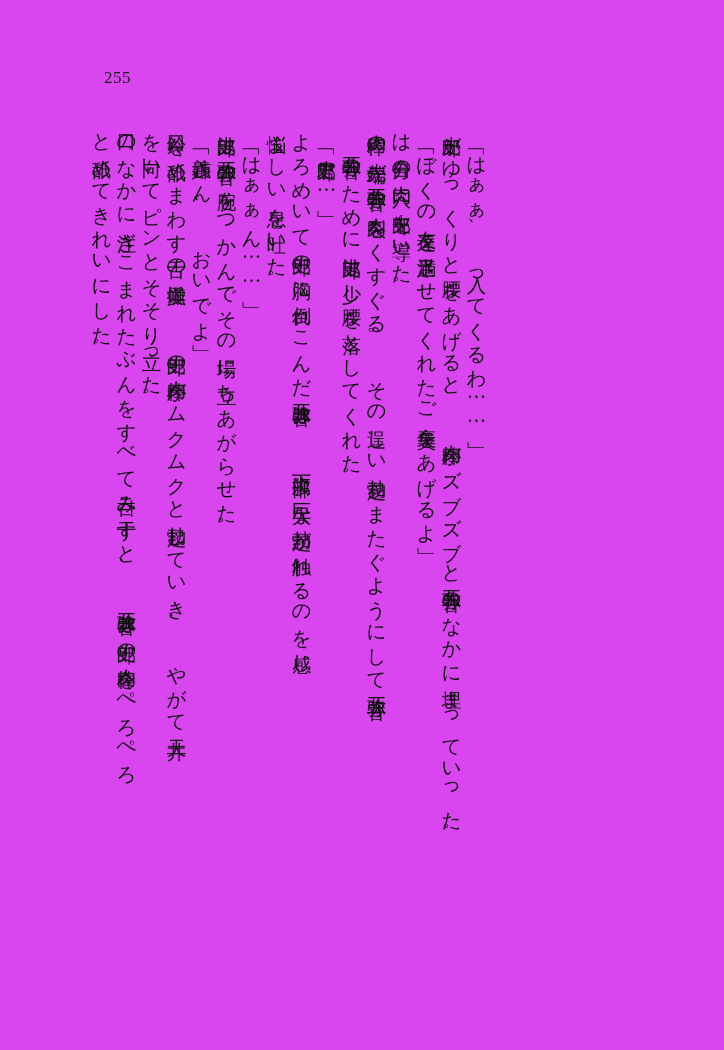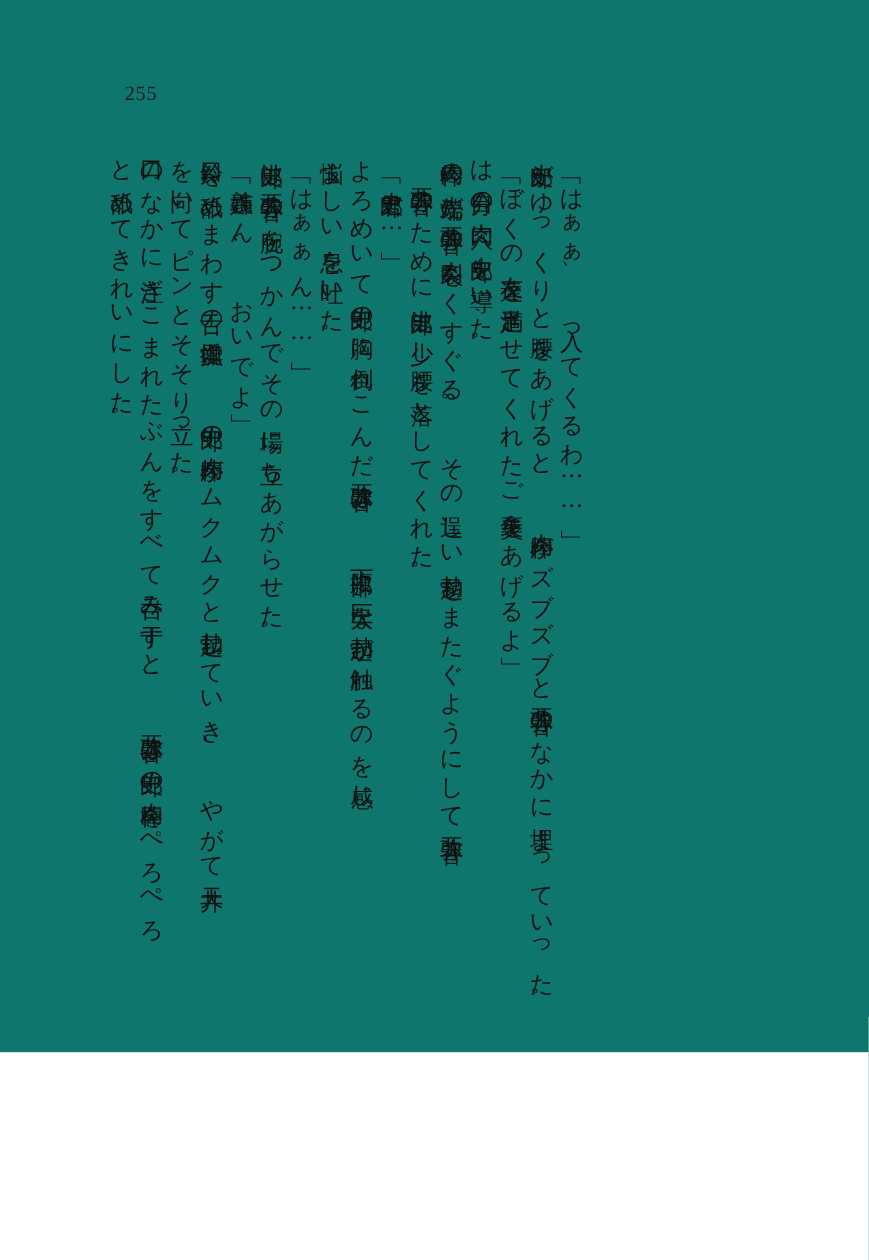--- a/index.html
+++ b/index.html
@@ -3,22 +3,22 @@
 <meta charset="utf-8">
 <style>
   html, body {
     margin: 0;
     padding: 0;
     background: #ffffff;
   }
   #page {
     position: relative;
     width: 724px;
-    height: 877px;
-    background: #0f766e;
+    height: 1050px;
+    background: #d946ef;
     overflow: hidden;
     font-family: "DejaVu Serif", serif;
   }
   #page-number {
     position: absolute;
     top: 68px;
     left: 104px;
     font-size: 17px;
     color: #1a1a1a;
     letter-spacing: 0.5px;

